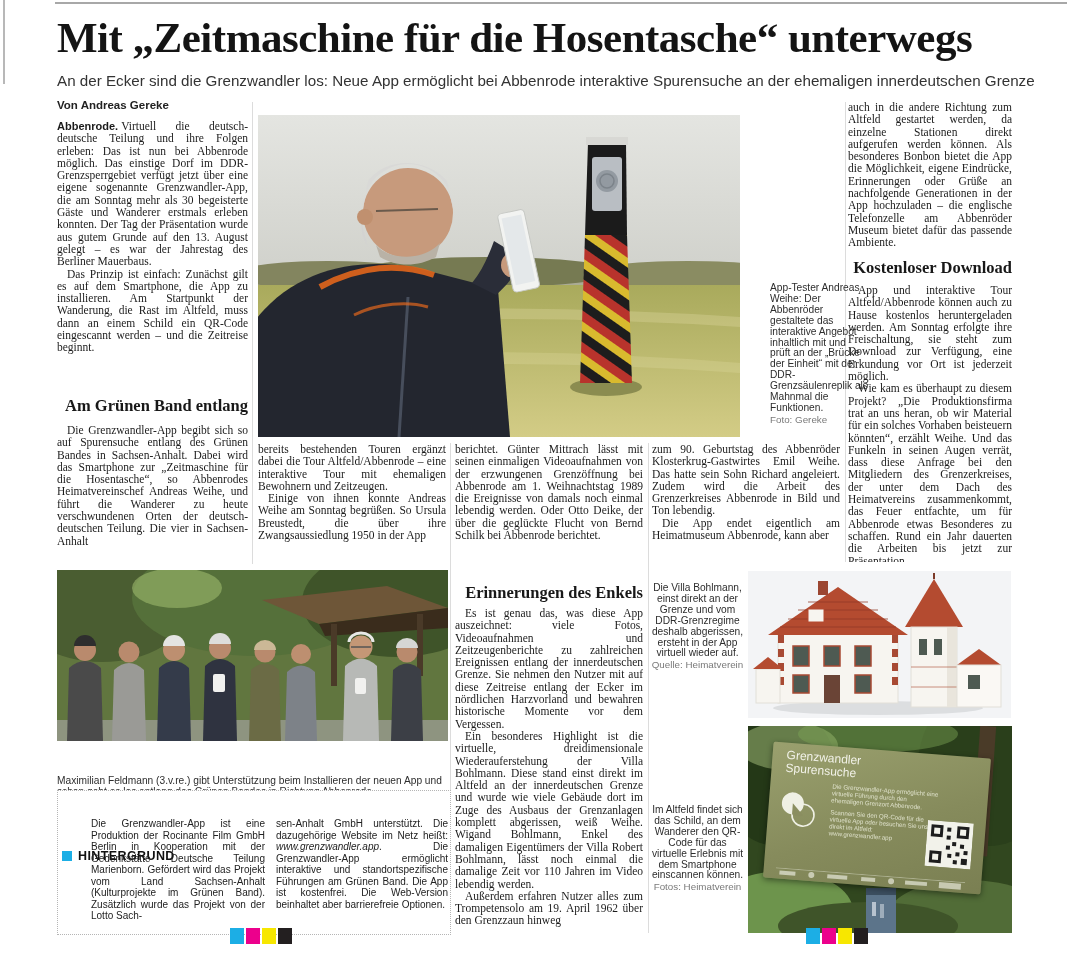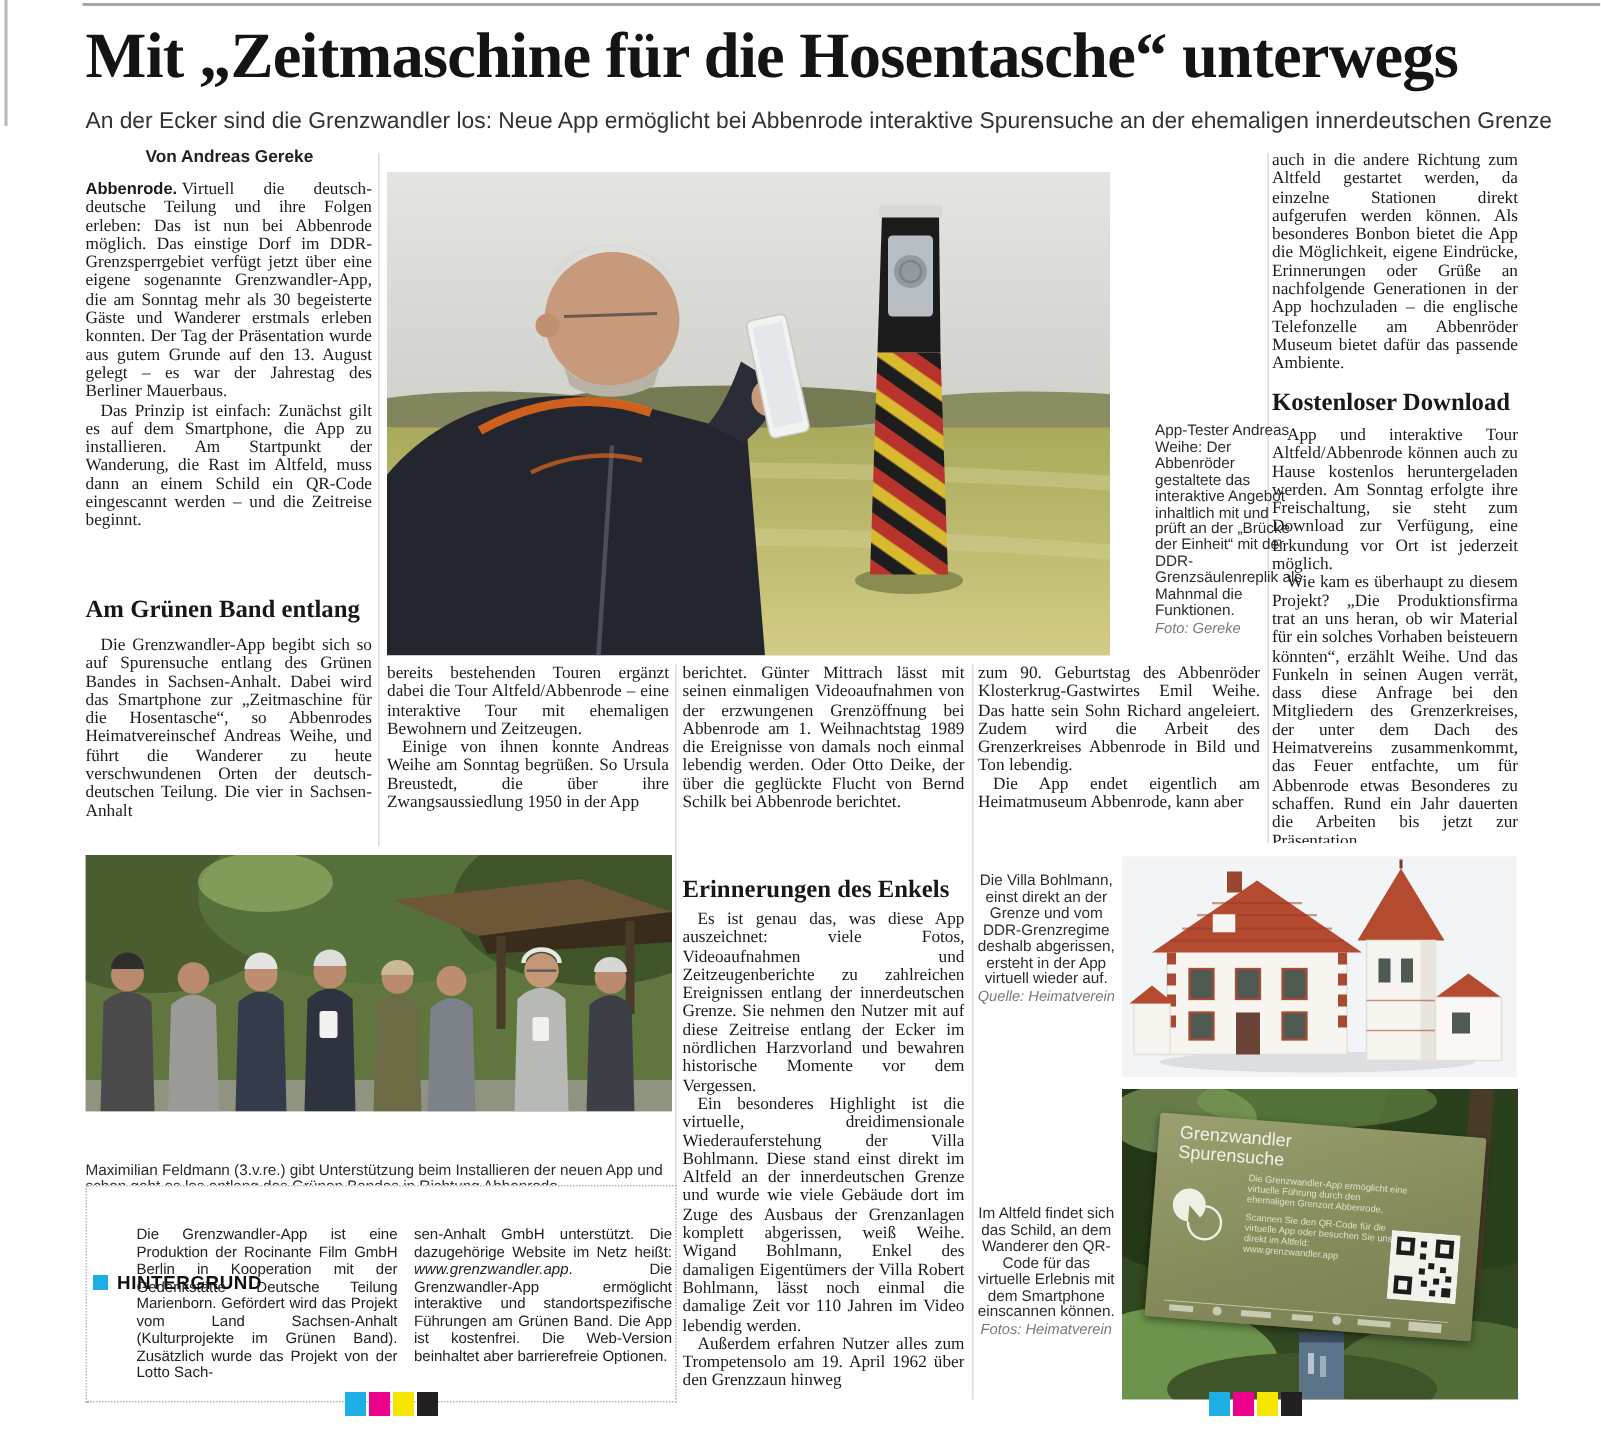--- a/index.html
+++ b/index.html
@@ -2,29 +2,29 @@
 <html><head>
 <meta charset="utf-8">
 <style>
   html,body{margin:0;padding:0;background:#ffffff;}
   #page{position:relative;width:1067px;height:958px;background:#ffffff;overflow:hidden;
         font-family:"Liberation Serif",serif;color:#1b1b1b;}
   .abs{position:absolute;}
   .headline{font-family:"Liberation Serif",serif;font-weight:bold;font-size:43px;
             letter-spacing:-0.5px;color:#141414;white-space:nowrap;}
   .subhead{font-family:"Liberation Sans",sans-serif;font-size:15.2px;color:#333;white-space:nowrap;}
-  .byline{font-family:"Liberation Sans",sans-serif;font-size:11.5px;font-weight:bold;color:#222;margin-left:40px;}
+  .byline{font-family:"Liberation Sans",sans-serif;font-size:11.5px;font-weight:bold;color:#222;}
   .body-text{font-size:11.5px;line-height:12.3px;text-align:justify;overflow:hidden;}
   .body-text p{margin:0;}
   .body-text p.ind{text-indent:10px;}
   .lead{font-family:"Liberation Sans",sans-serif;font-weight:bold;font-size:11px;margin-right:3px;}
   .sec-head{font-family:"Liberation Serif",serif;font-weight:bold;font-size:16.5px;color:#181818;
-            text-align:left;}
+            text-align:right;}
   .caption{font-family:"Liberation Sans",sans-serif;font-size:10.2px;line-height:10.9px;color:#2d2d2d;}
-  .caption .credit{display:block;color:#7a7a7a;font-size:9.8px;margin-top:1px;font-style:italic;}
+  .caption .credit{display:block;color:#7a7a7a;font-size:9.8px;margin-top:1px;}
   .caption.right{text-align:center;}
   .colrule{width:1px;background:#dcdcdc;}
   .photo{overflow:hidden;background:#ccc;}
   .infobox{border:1px dotted #b5b5b5;background:#fff;}
   .infobox-head{font-family:"Liberation Sans",sans-serif;font-weight:bold;font-size:12.5px;
                 letter-spacing:0.4px;color:#111;}
   .infobox-sq{display:inline-block;width:10px;height:10px;vertical-align:-1px;margin-right:6px;}
   .infobox-text{font-family:"Liberation Sans",sans-serif;font-size:10px;line-height:11.5px;
                 text-align:justify;color:#222;overflow:hidden;}
   .weblink{font-style:italic;}

